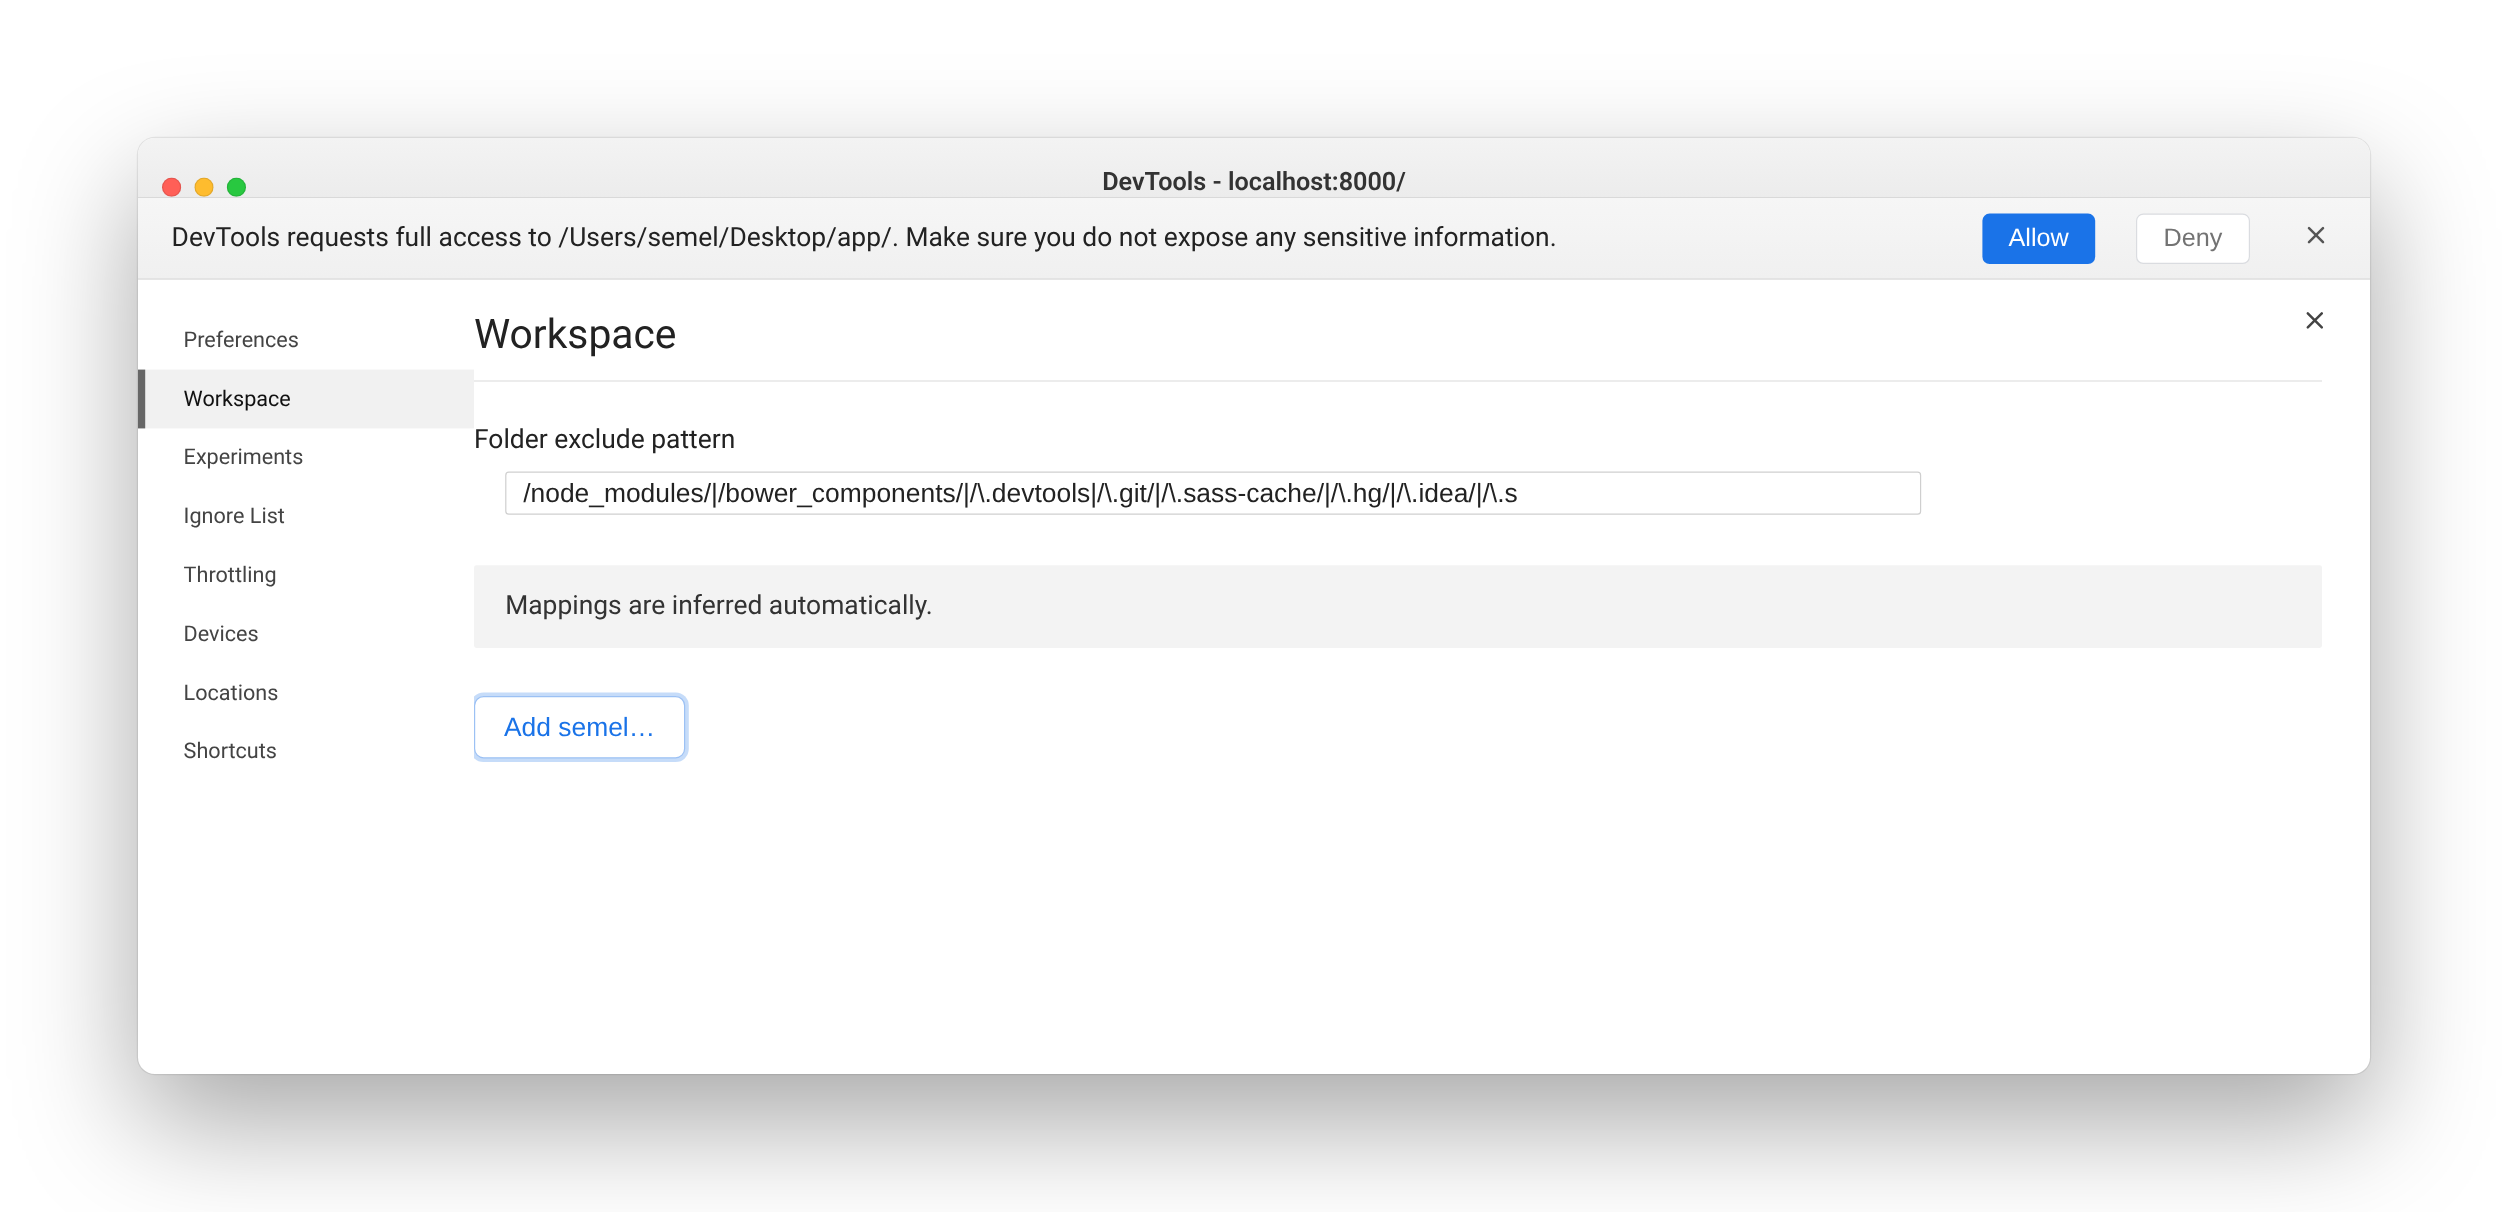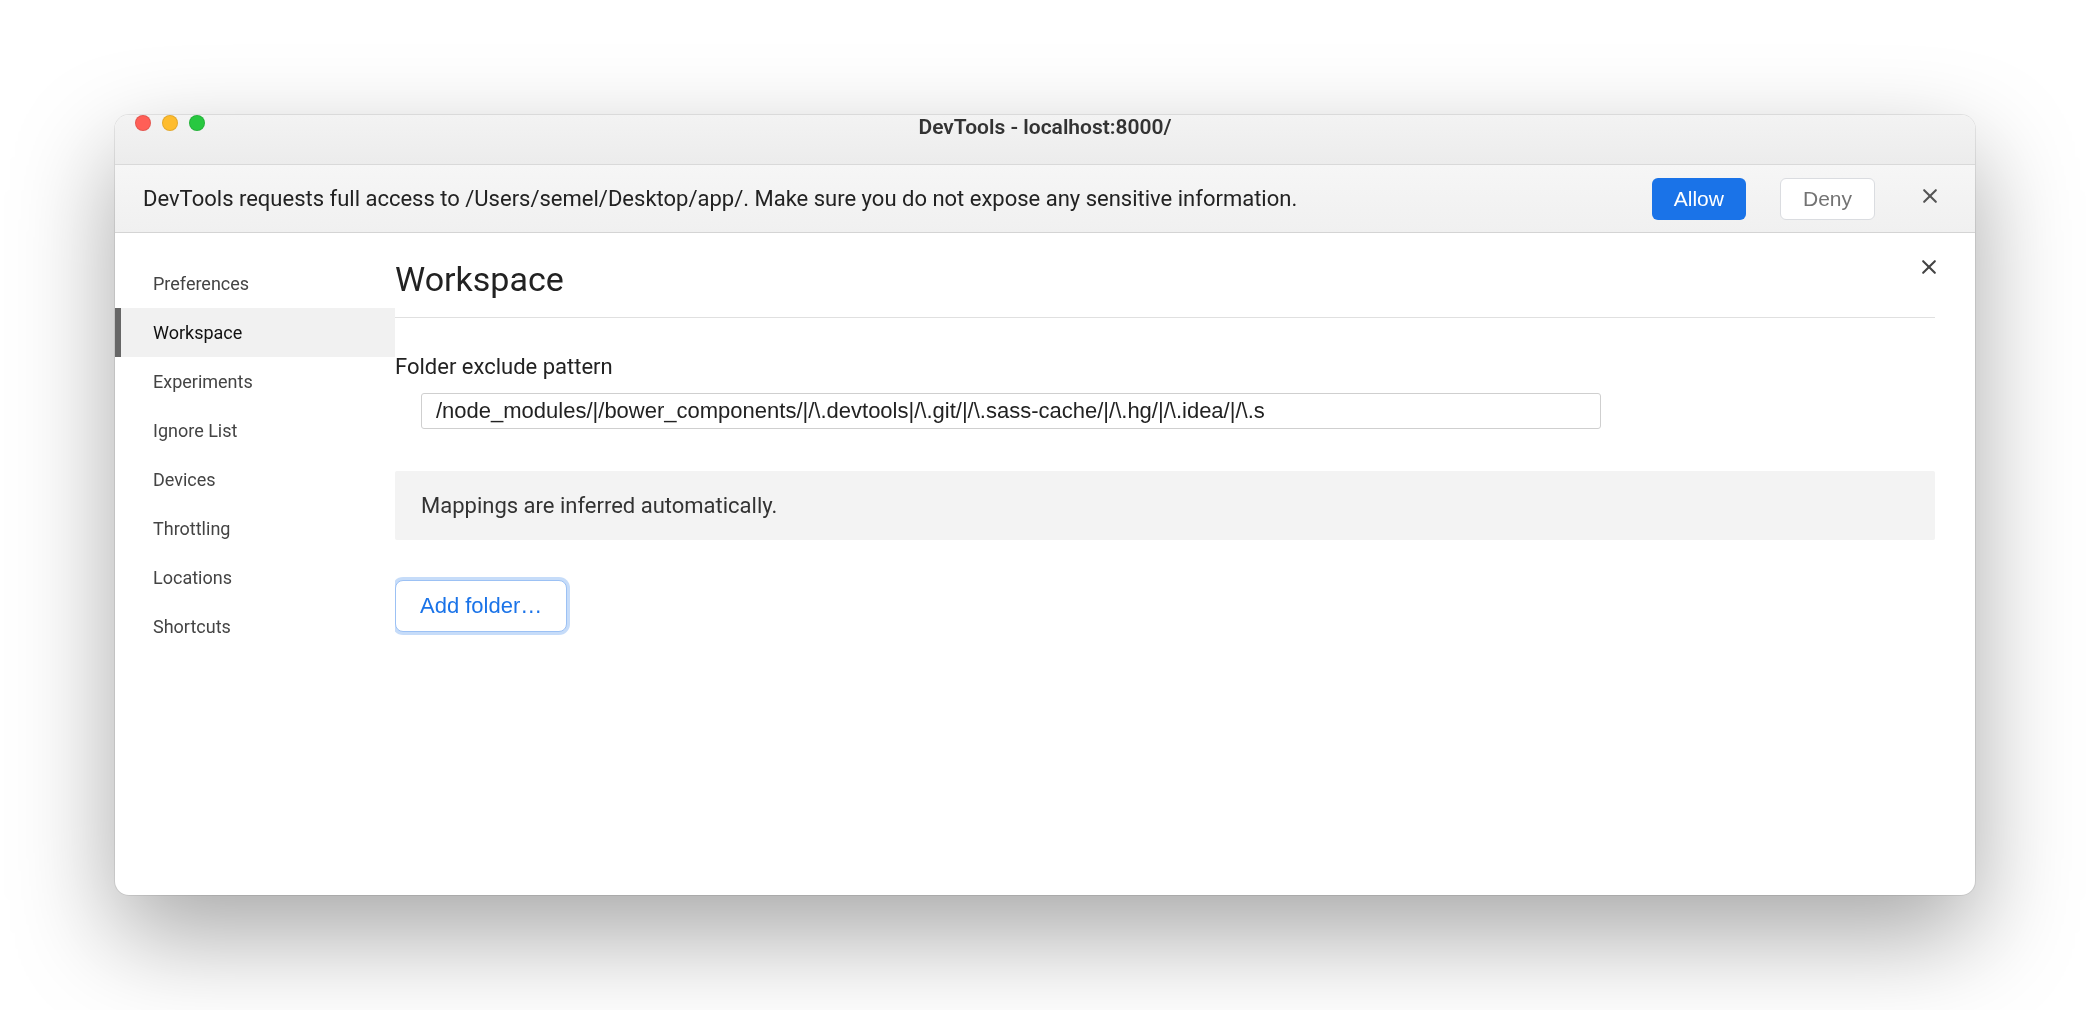--- a/index.html
+++ b/index.html
@@ -20,21 +20,21 @@
     box-shadow: 0 40px 100px rgba(0,0,0,0.35), 0 0 0 1px rgba(0,0,0,0.08);
     background: #fff;
     display: flex;
     flex-direction: column;
   }
   .titlebar {
     height: 50px;
     background: linear-gradient(#f3f3f3, #ececec);
     border-bottom: 1px solid #d9d9d9;
     display: flex;
-    align-items: flex-start;
+    align-items: flex-end;
     position: relative;
   }
   .traffic-lights {
     display: flex;
     gap: 11px;
     padding-left: 20px;
   }
   .tl { width: 16px; height: 16px; border-radius: 50%; }
   .tl.red { background: #ff5f57; border: 1px solid rgba(0,0,0,0.1);}
   .tl.yellow { background: #febc2e; border: 1px solid rgba(0,0,0,0.1);}
@@ -215,31 +215,31 @@
             <line x1="19" y1="5" x2="5" y2="19"></line>
           </svg>
       </span>
     </div>
 
     <div class="sidebar">
       <div class="side-item"><span>Preferences</span></div>
       <div class="side-item active"><span>Workspace</span></div>
       <div class="side-item"><span>Experiments</span></div>
       <div class="side-item"><span>Ignore List</span></div>
+      <div class="side-item"><span>Throttling</span></div>
       <div class="side-item"><span>Devices</span></div>
-      <div class="side-item"><span>Throttling</span></div>
       <div class="side-item"><span>Locations</span></div>
       <div class="side-item"><span>Shortcuts</span></div>
     </div>
 
     <div class="main">
       <div class="main-title">Workspace</div>
 
       <div class="field-label">Folder exclude pattern</div>
       <input class="text-input" type="text" value="/node_modules/|/bower_components/|/\.devtools|/\.git/|/\.sass-cache/|/\.hg/|/\.idea/|/\.s" style="">
 
       <div class="notice">Mappings are inferred automatically.</div>
 
-      <button class="add-folder">Add folder…</button>
+      <button class="add-folder">Add semel…</button>
     </div>
 
   </div>
 </div>
 
 </body></html>

